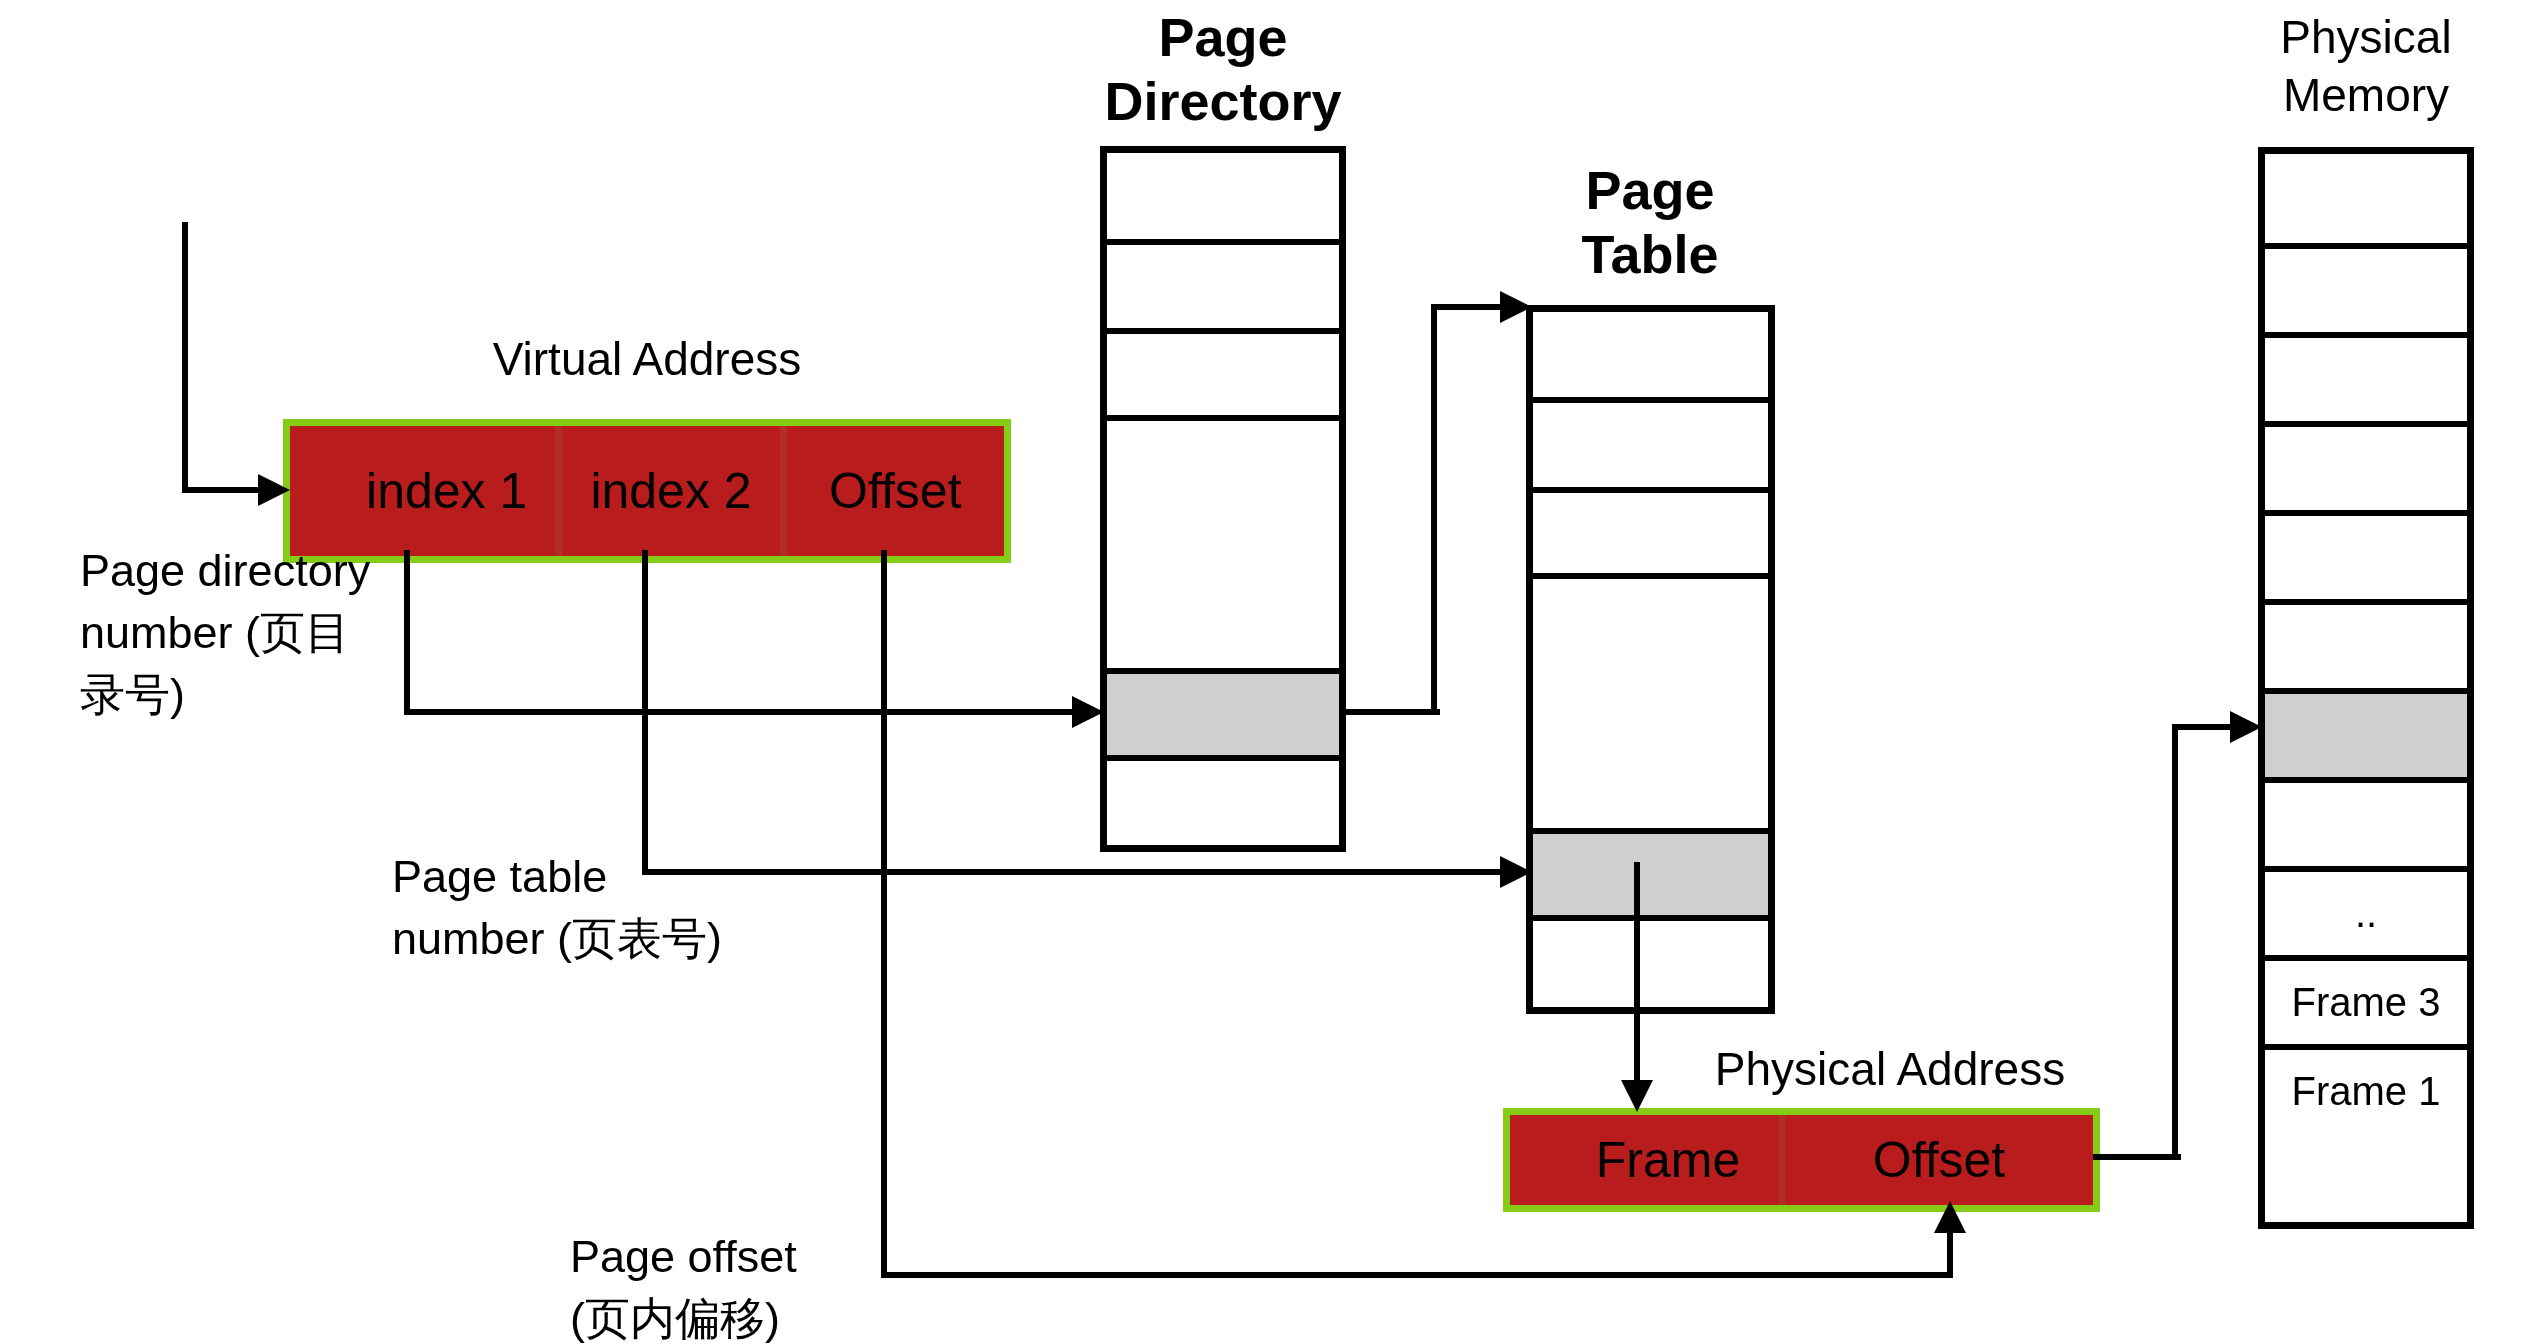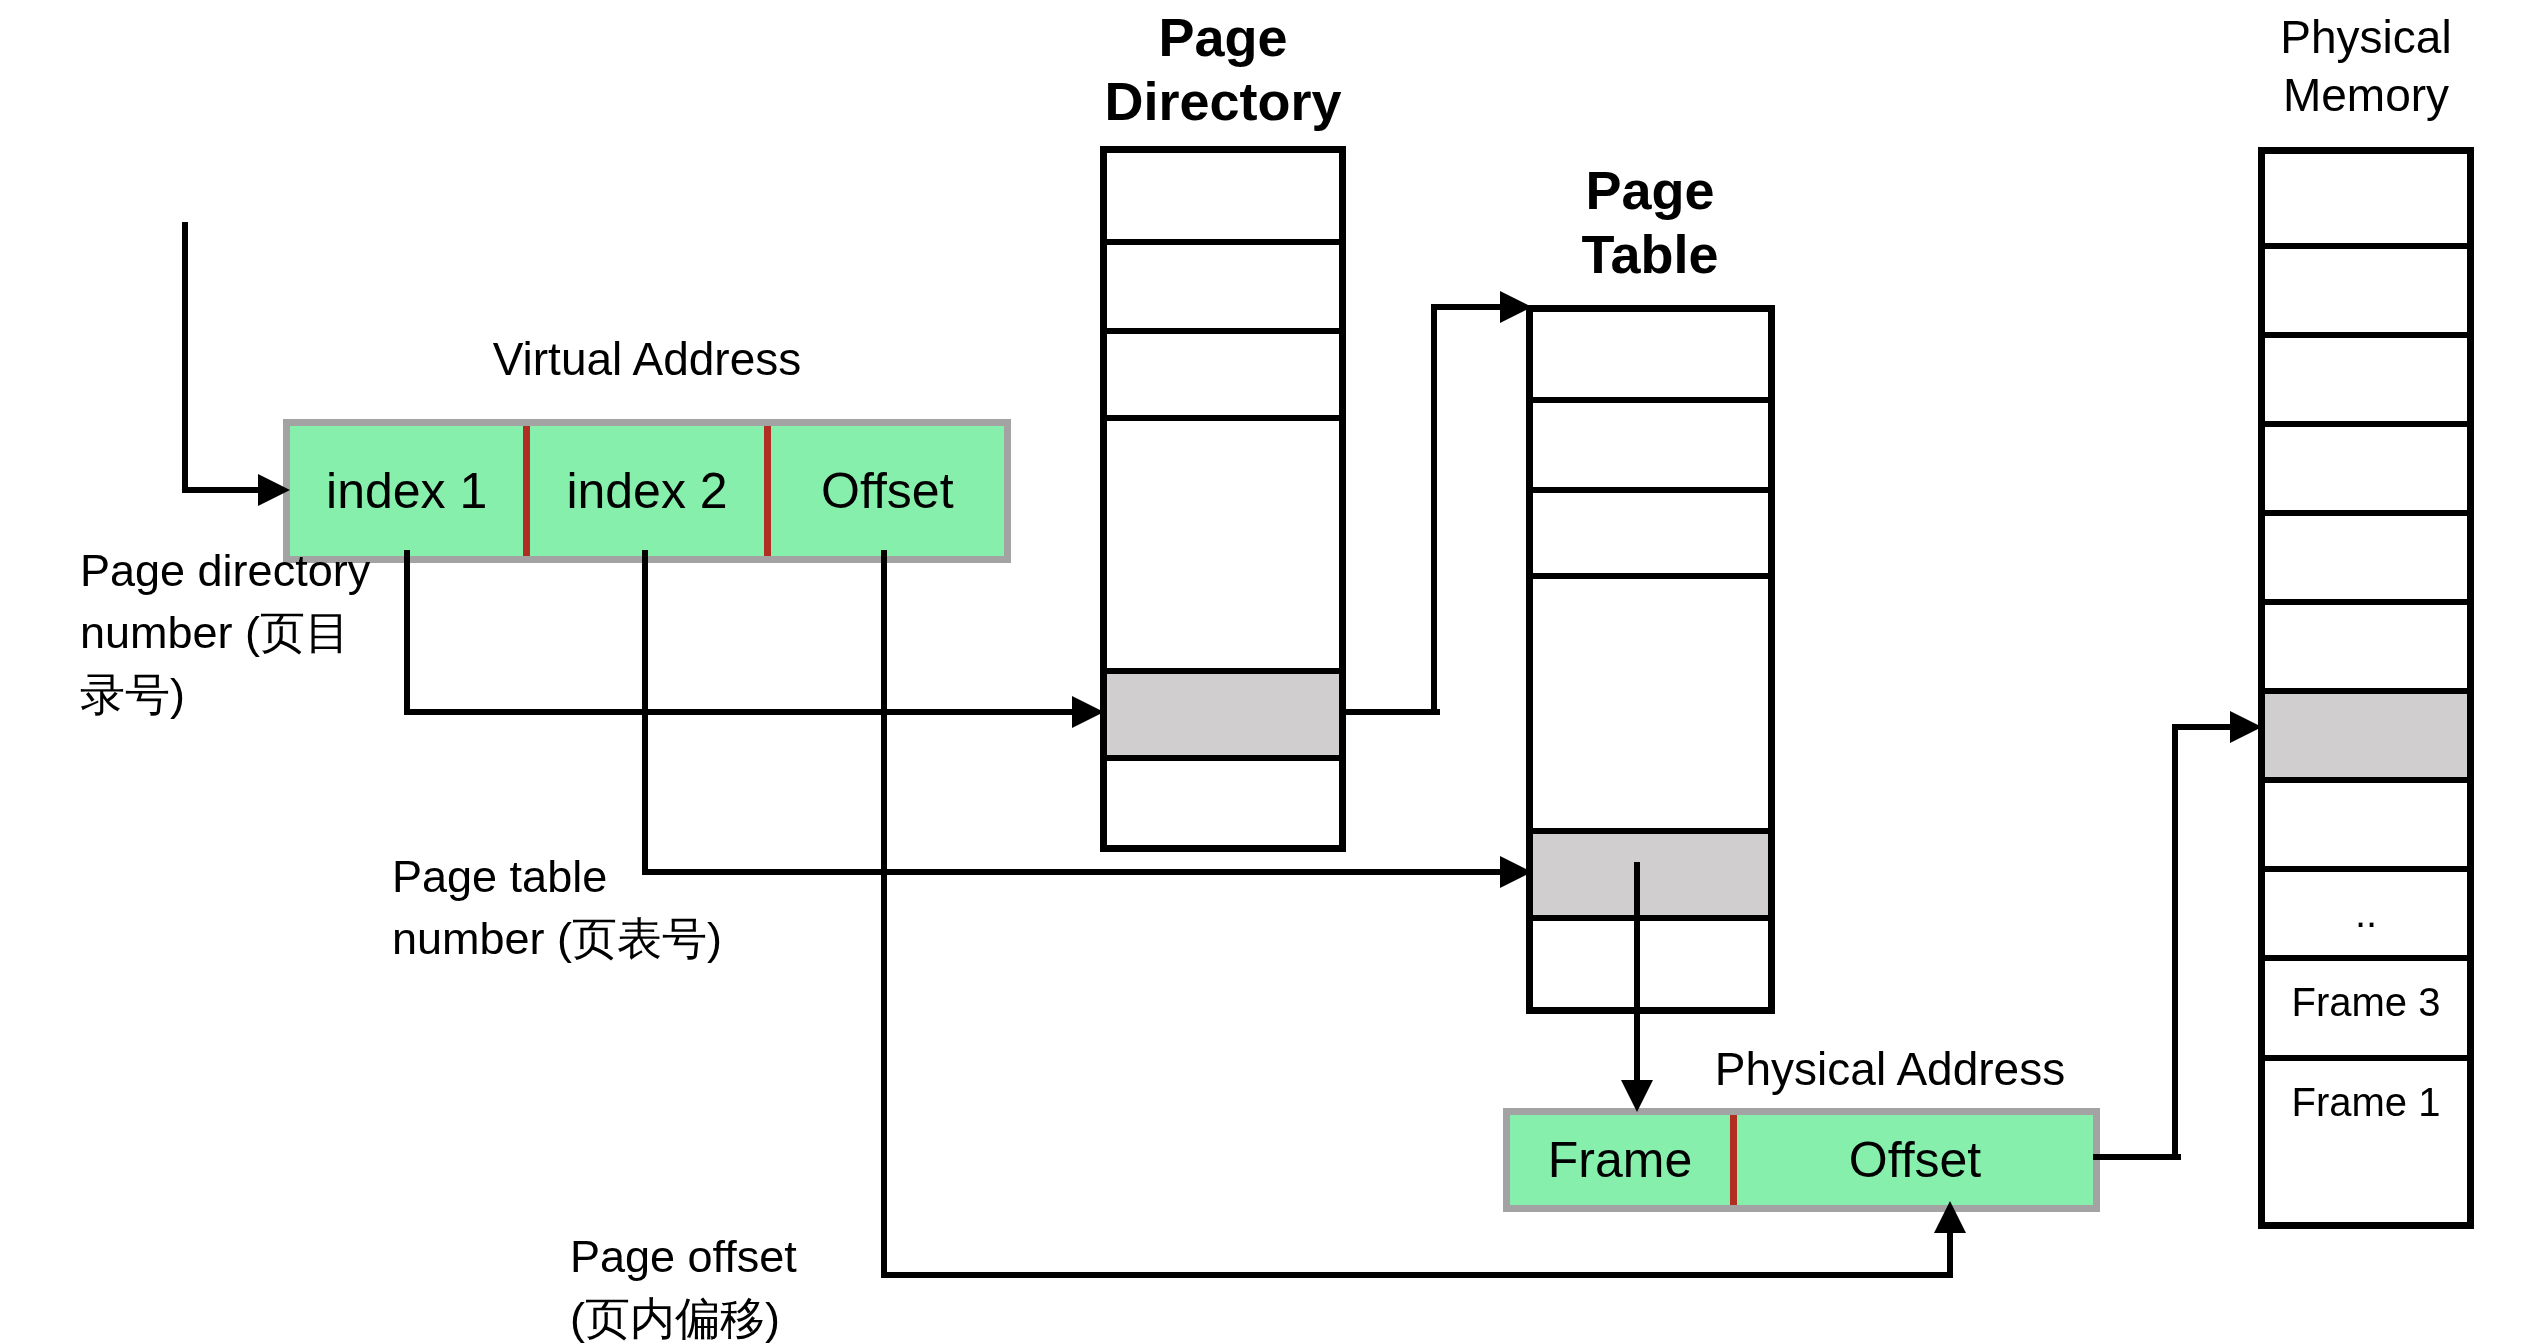--- a/index.html
+++ b/index.html
@@ -7,21 +7,21 @@
     position:relative;
     width:2540px;height:1344px;
     background:#ffffff;
     font-family:"Liberation Sans", sans-serif;
     color:#000;
     overflow:hidden;
   }
   .abs{position:absolute;}
   
   .blackbox{border:7px solid #000;background:#fff;box-sizing:border-box;}
-  .redbox{border:7px solid #a3a3a3;background:#86efac;box-sizing:border-box;display:flex;}
+  .redbox{border:7px solid #84cc16;background:#b91c1c;box-sizing:border-box;display:flex;padding-left:48px;}
   .redbox .cell{
     flex:1;display:flex;align-items:center;justify-content:center;
     font-size:50px;box-sizing:border-box;
   }
   .redbox .cell + .cell{border-left:7px solid #B02E22;}
   
   .memtable{border:7px solid #000;background:#fff;box-sizing:border-box;}
   .memtable .row{
     box-sizing:border-box;display:flex;align-items:center;justify-content:center;
     font-size:40px;background:#fff;
@@ -90,21 +90,21 @@
       <div class="row" style="height: 89px;"></div>
       <div class="row" style="height: 89px;"></div>
       <div class="row" style="height: 89px;"></div>
       <div class="row" style="height: 89px;"></div>
       <div class="row" style="height: 89px;"></div>
       <div class="row" style="height: 89px;"></div>
       <div class="row shaded" style="height: 89px;"></div>
       <div class="row" style="height: 89px;"></div>
       <div class="row" style="height: 89px;">..</div>
       <div class="row" style="height: 89px;">Frame 3</div>
-      <div class="row" style="height: 89px; margin-top: 11px;">Frame 1</div>
+      <div class="row" style="height: 89px;">Frame 1</div>
     </div>
 
   <div class="abs title-reg" style="left:1640px;top:1040px;width:500px;text-align:center;">Physical Address</div>
 
   <div class="abs redbox" style="left:1503px;top:1108px;width:597px;height:104px;">
     <div class="cell" style="flex:0 0 220px;text-align:right;">Frame</div>
     <div class="cell">Offset</div>
   </div>
 
   <div class="seg" style="left:182px;top:222px;width:6px;height:271px;"></div>

